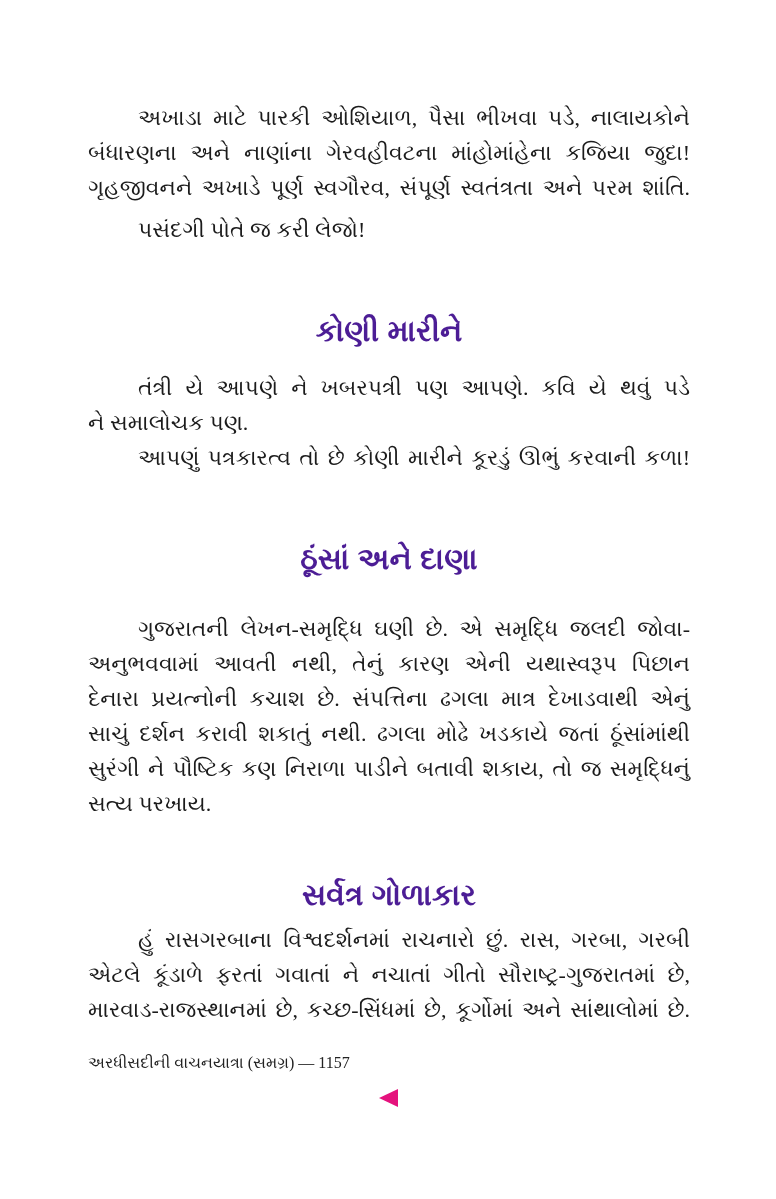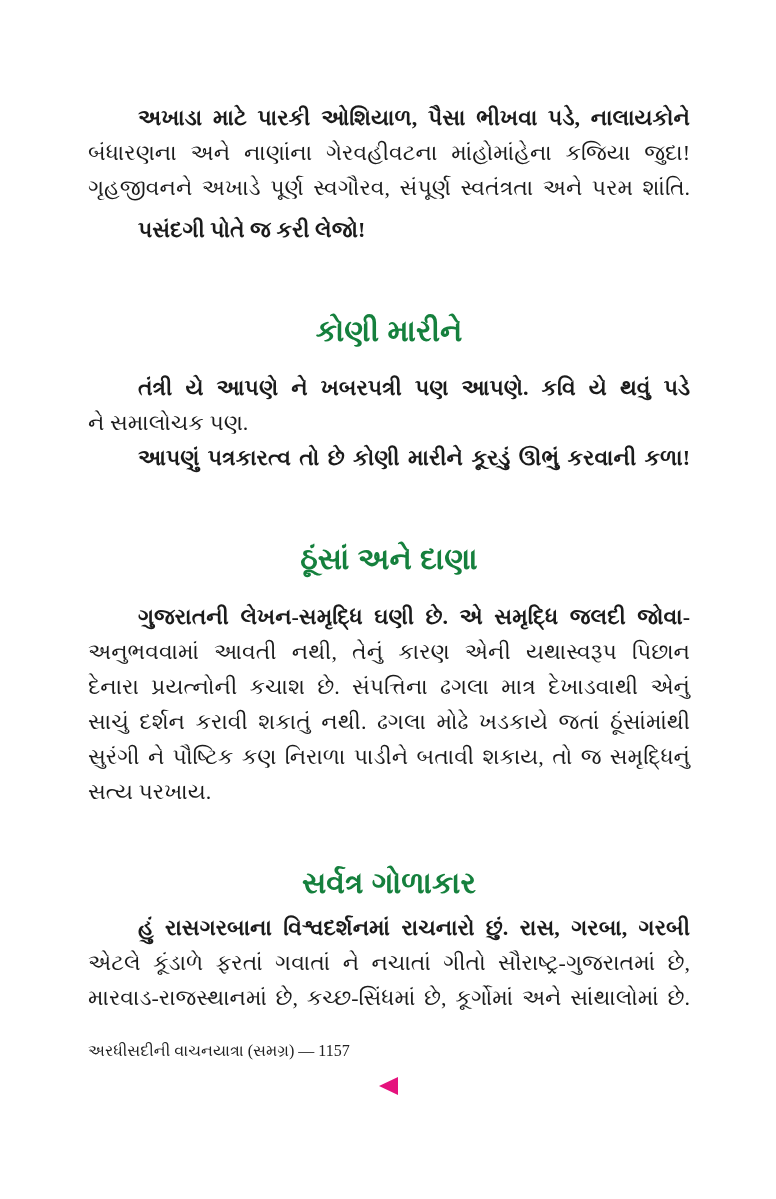--- a/index.html
+++ b/index.html
@@ -19,37 +19,37 @@
     color: #1b1b1b;
     overflow: hidden;
   }
   .body-text { font-size: 22px; line-height: 35px; }
   .line { white-space: nowrap; }
   .line.just {
     white-space: normal;
     text-align: justify;
     text-align-last: justify;
   }
-  .line.indent { text-indent: 50px; font-weight: bold; }
+  .line.indent { text-indent: 50px; }
   .para { margin: 0; }
   .para-p2 { margin-top: 7px; }
   .section-heading {
     margin: 0;
     text-align: center;
     font-size: 30px;
     line-height: 48px;
     font-weight: bold;
-    color: #15803d;
+    color: #4c1d95;
     font-family: "Liberation Sans", sans-serif;
   }
   .heading-1 { margin-top: 60px; }
   .heading-2 { margin-top: 60px; }
   .heading-3 { margin-top: 50px; }
   .para-s1a { margin-top: 15px; }
-  .para-s2  { margin-top: 16px; }
+  .para-s2  { margin-top: 28px; }
   .para-s3  { margin-top: 3px; }
   .page-footer {
     margin-top: 25px;
     text-align: left;
     font-size: 16px;
     line-height: 22px;
     color: #222222;
   }
   .prev-page-button {
     display: block;

